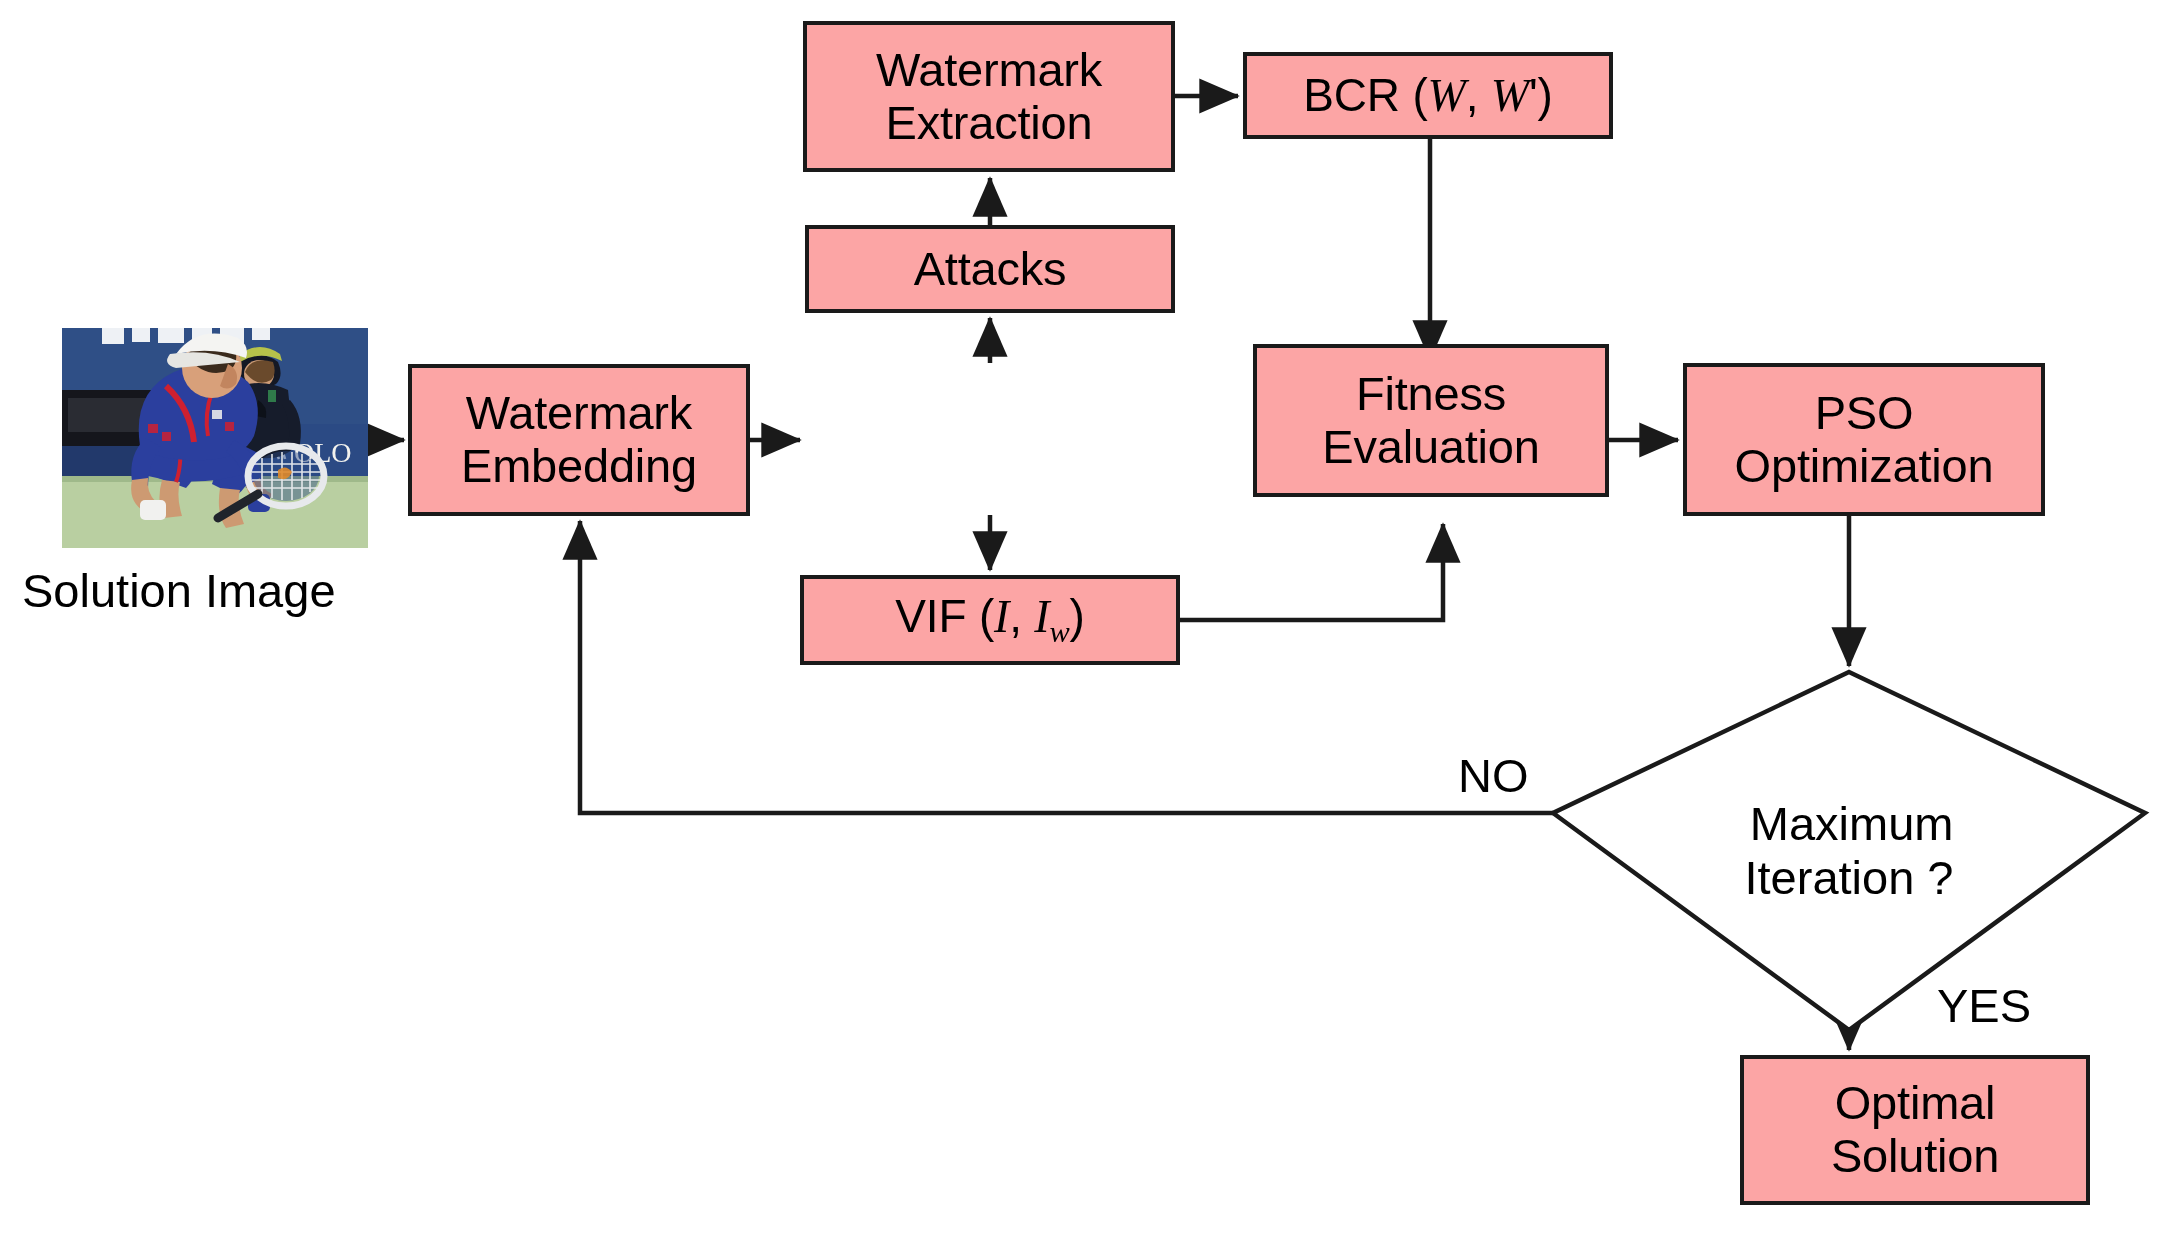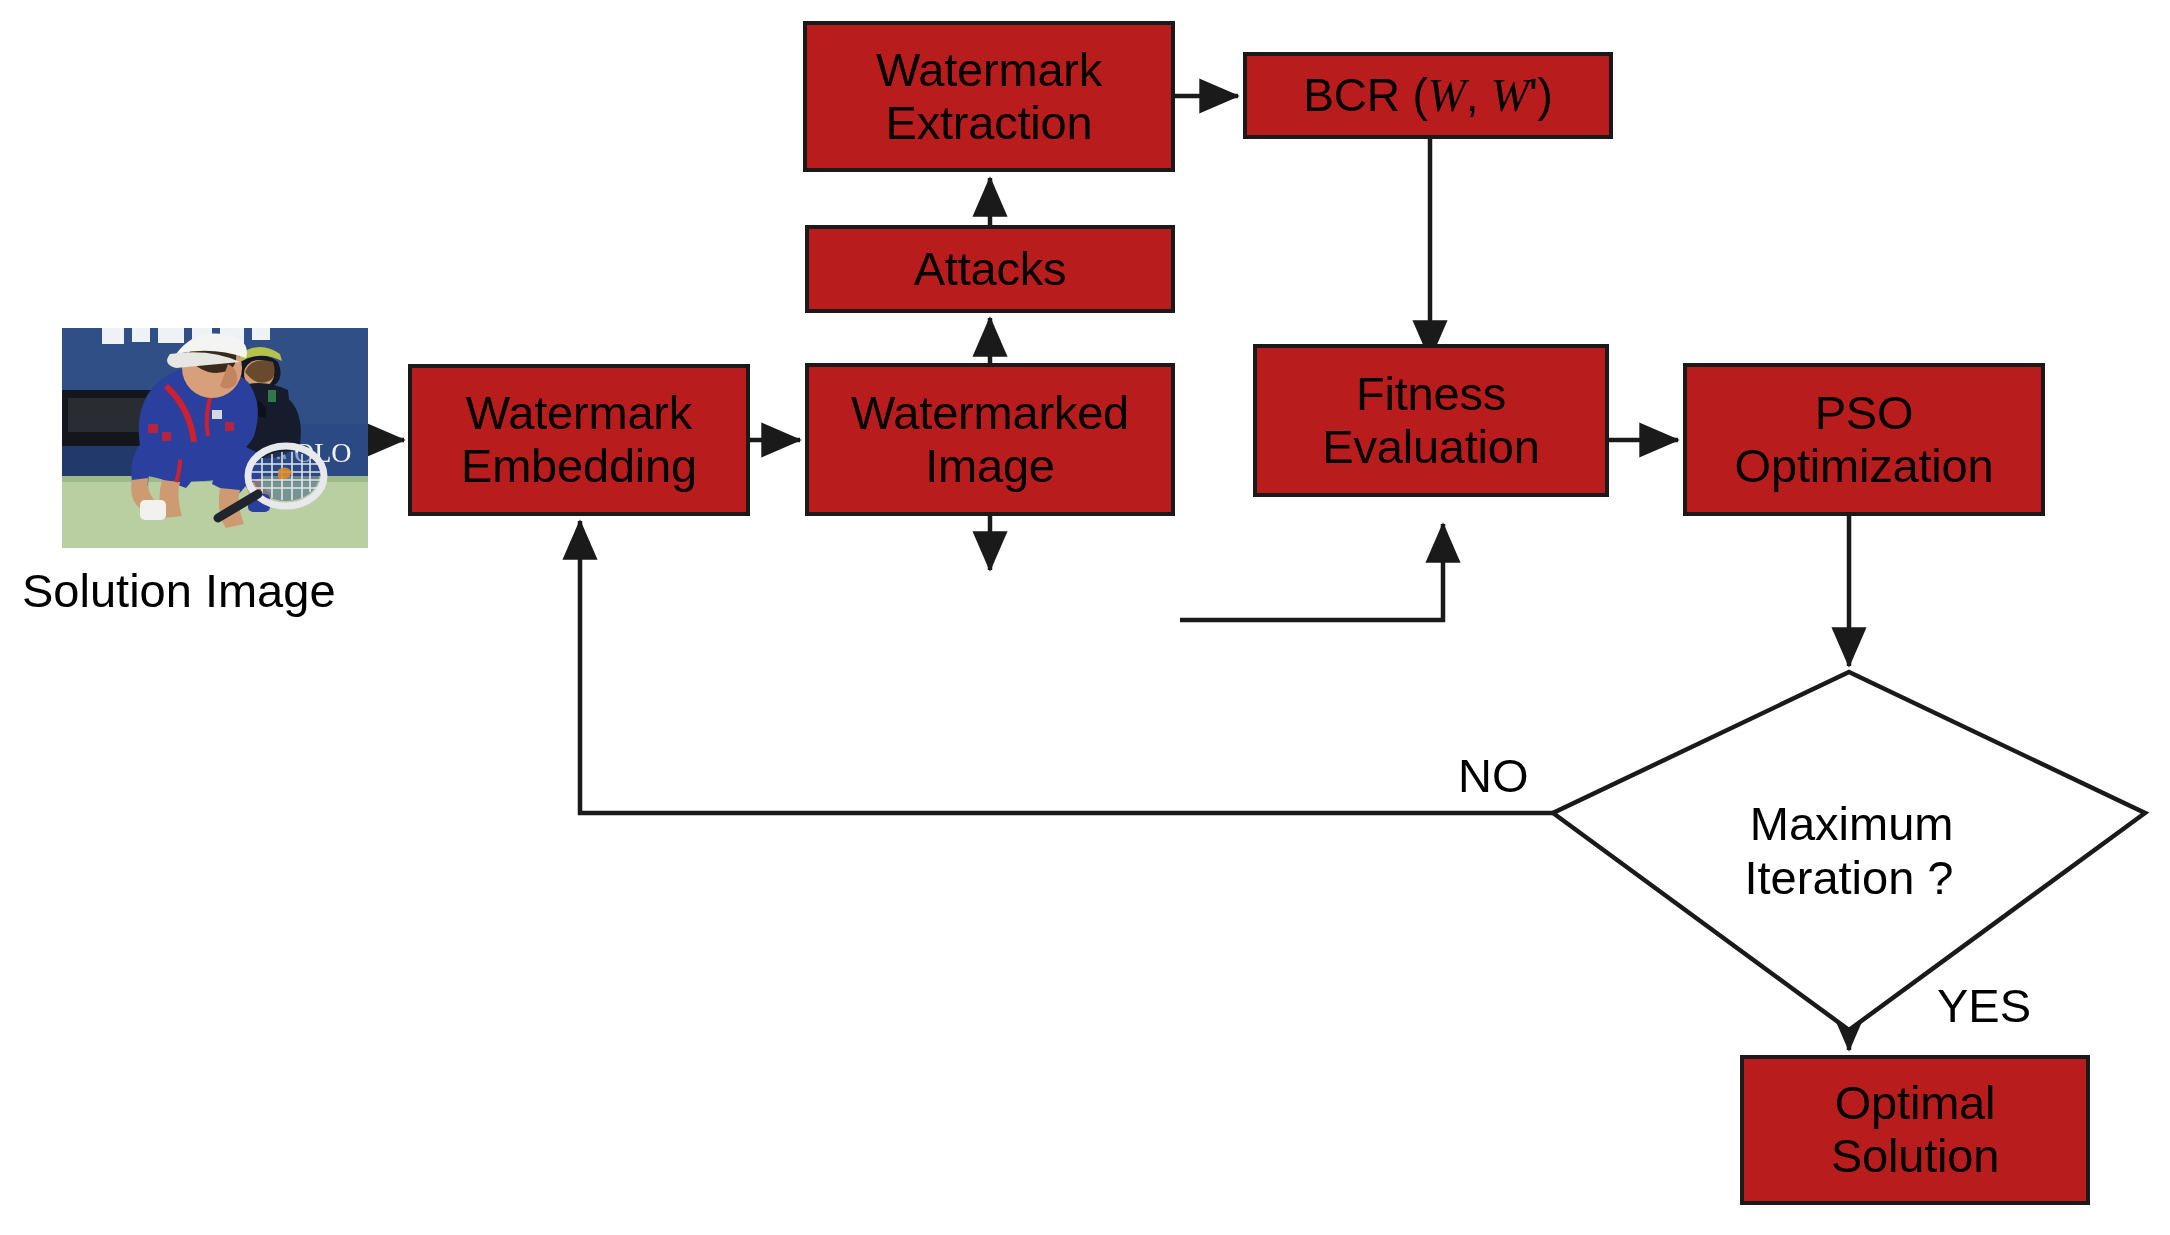--- a/index.html
+++ b/index.html
@@ -13,21 +13,21 @@
     height: 1235px;
     background: #ffffff;
     font-family: "Liberation Sans", sans-serif;
     overflow: hidden;
   }
   
   .node {
     position: absolute;
     box-sizing: border-box;
     border: 4px solid #1a1a1a;
-    background: #b91c1c;
+    background: #fca5a5;
     display: flex;
     align-items: center;
     justify-content: center;
     text-align: center;
     color: #000000;
     font-family: "Liberation Sans", sans-serif;
     font-size: 47px;
     line-height: 1.12;
     letter-spacing: -0.2px;
     white-space: pre-line;
@@ -229,35 +229,34 @@
 
   <div class="node" style="left:805px; top:225px; width:370px; height:88px;">
     <span class="lines">Attacks</span>
   </div>
 
   <div class="node" style="left:408px; top:364px; width:342px; height:152px;">
     <span class="lines">Watermark
 Embedding</span>
   </div>
 
-  <div class="node" style="left:805px; top:363px; width:370px; height:153px;">
-    <span class="lines">Watermarked
-Image</span>
-  </div>
 
   <div class="node" style="left:1253px; top:344px; width:356px; height:153px;">
     <span class="lines">Fitness
 Evaluation</span>
   </div>
 
   <div class="node" style="left:1683px; top:363px; width:362px; height:153px;">
     <span class="lines">PSO
 Optimization</span>
   </div>
 
+  <div class="node" style="left:800px; top:575px; width:380px; height:90px; font-size:46px;">
+    <span><span>VIF (</span><span class="mi">I</span><span>, </span><span class="mi">I</span><span class="sub">w</span><span>)</span></span>
+  </div>
 
   <div id="decision-node" style="left:1553px; top:672px; width:592px; height:358px;">
     <span class="dtext">Maximum
 Iteration ?</span>
   </div>
 
   <div class="node" style="left:1740px; top:1055px; width:350px; height:150px;">
     <span class="lines">Optimal
 Solution</span>
   </div>

